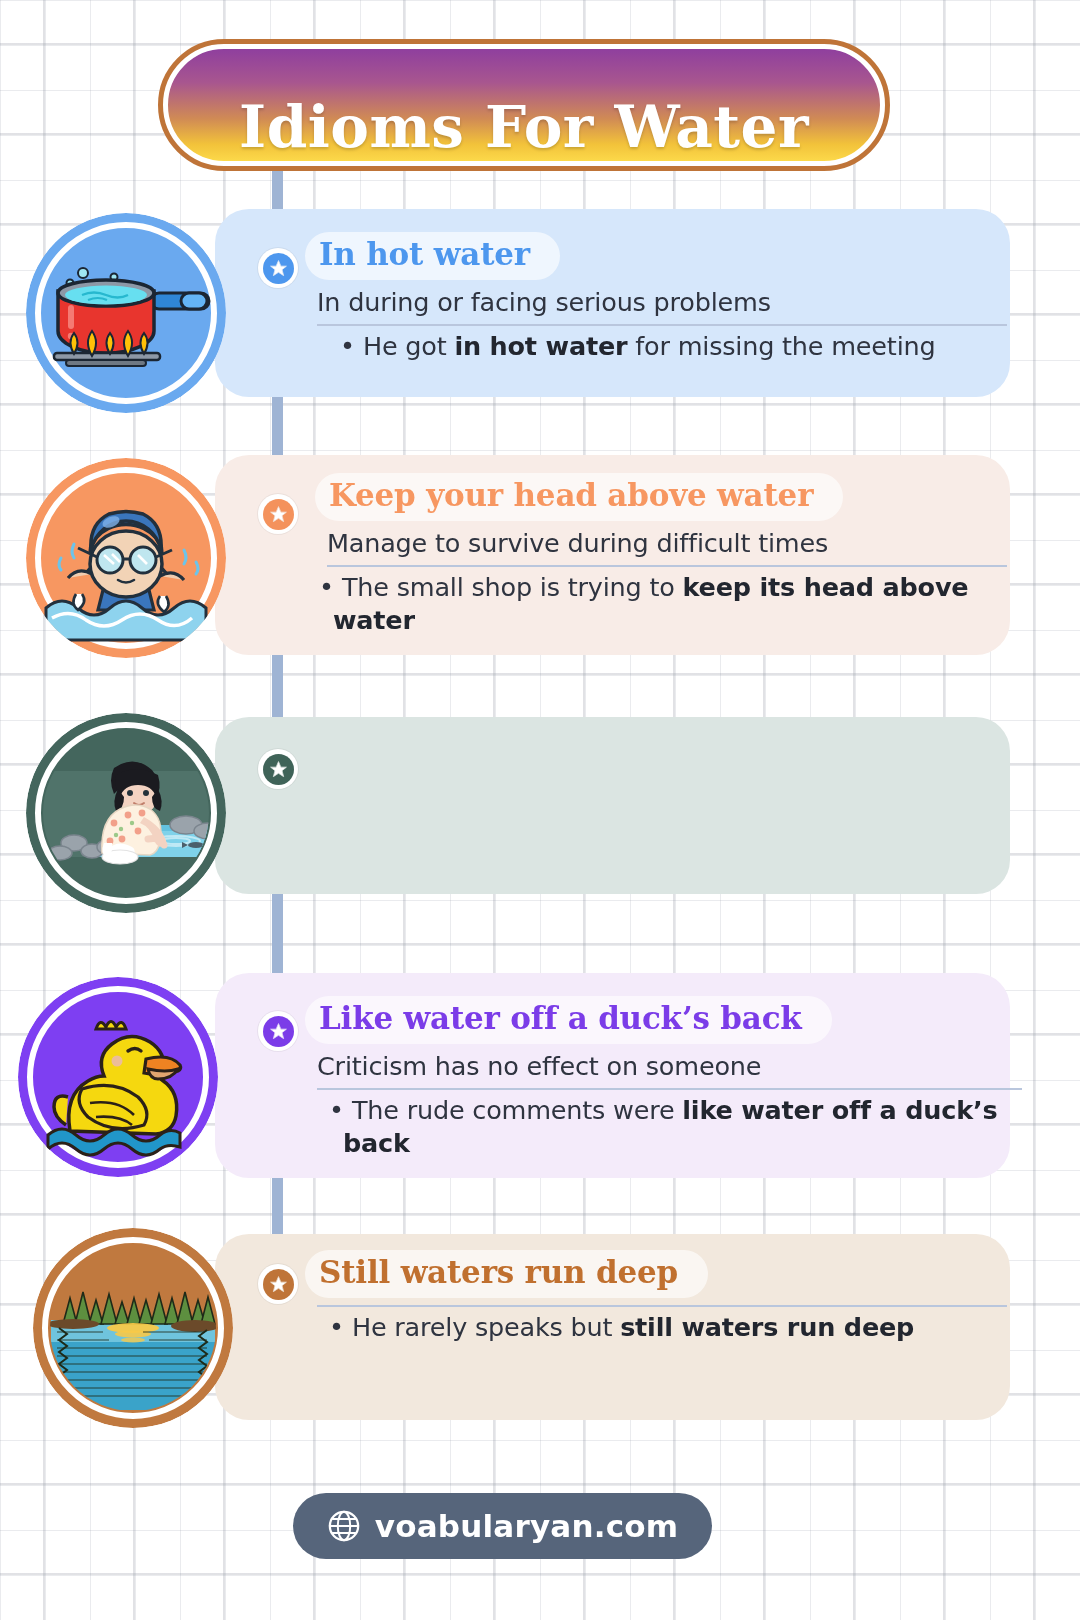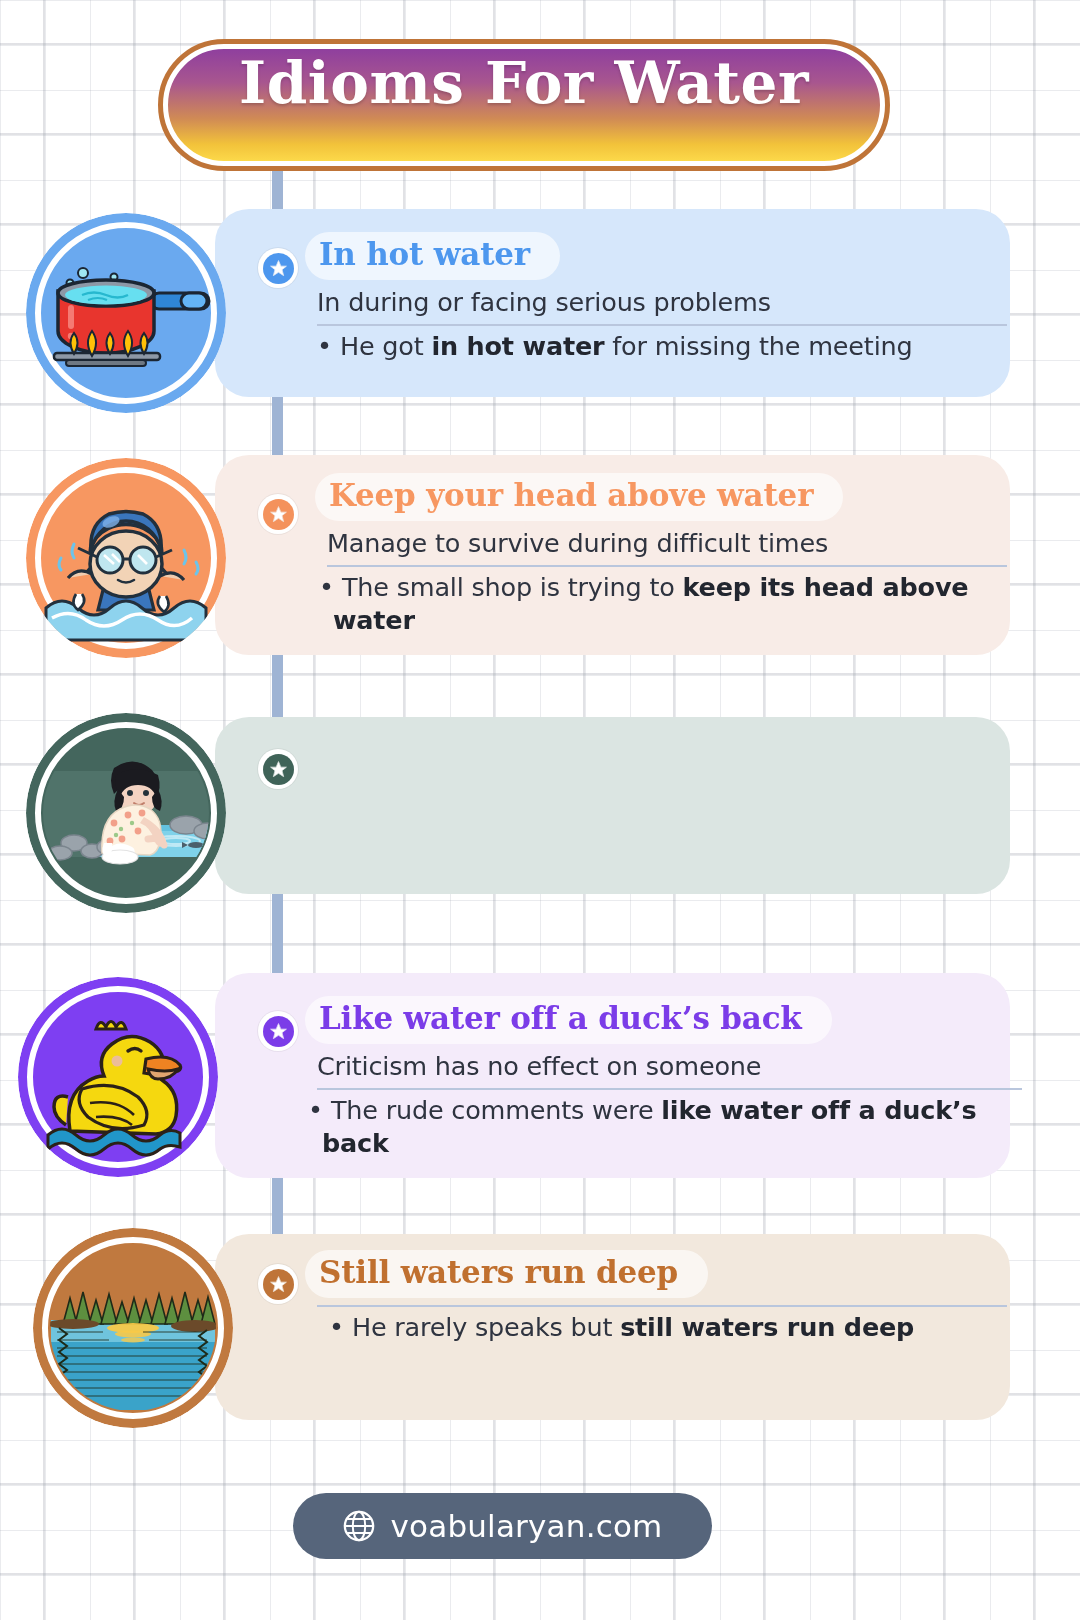--- a/index.html
+++ b/index.html
@@ -47,21 +47,21 @@
   
   #title-banner {
     position: absolute;
     left: 163px; top: 44px;
     width: 722px; height: 122px;
     border-radius: 61px;
     background: linear-gradient(to bottom, #8f3f9e 0%, #a8568f 30%, #d08a55 62%, #f2c23a 85%, #fcd94a 100%);
     border: 5px solid #ffffff;
     outline: 5px solid #bf7438;
     display: flex;
-    align-items: flex-start;
+    align-items: flex-end;
     justify-content: center;
     z-index: 5;
   }
   #title-text {
     font-family: "DejaVu Serif", serif;
     font-size: 58px;
     font-weight: 700;
     color: #ffffff;
     letter-spacing: .5px;
     text-shadow: 0 2px 3px rgba(0,0,0,.18);
@@ -145,21 +145,21 @@
     margin: 5px 0 4px 12px;
     width: 690px;
   }
   .example {
     font-size: 25.5px;
     color: #2f3440;
     line-height: 1.32;
     letter-spacing: -0.2px;
     padding-left: 14px;
     text-indent: -14px;
-    margin-left: 12px;
+    margin-left: 35px;
   }
   .example b { font-weight: 700; color: #22262f; }
   .bullet { letter-spacing: 0; }
 
   
   #footer-pill {
     position: absolute;
     left: 293px; top: 1493px;
     width: 419px; height: 66px;
     border-radius: 33px;
@@ -169,20 +169,21 @@
     justify-content: center;
     gap: 14px;
     z-index: 5;
   }
   #footer-pill svg { width: 34px; height: 34px; display: block; }
   #footer-text {
     font-size: 31px;
     color: #ffffff;
     letter-spacing: .2px;
     font-family: "DejaVu Sans", sans-serif;
+    font-weight: bold;
   }
 </style>
 </head>
 <body>
 
 <div id="page">
   <div id="grid-crosses"></div>
 
   <div id="title-banner">
     <div id="title-text">Idioms For Water</div>
@@ -379,21 +380,21 @@
           <polygon points="12,2 15,9 22,9 16.5,13.5 18.5,21 12,16.8 5.5,21 7.5,13.5 2,9 9,9" fill="#ffffff" stroke="#e3d7f6" stroke-width="1"></polygon>
         </svg>
     </div>
   </div>
   <div class="content" style="top:996px;">
     <div class="title-pill">
       <span class="idiom-title" style="color:#7b3ce8;">Like water off a duck’s back</span>
     </div>
     <div class="meaning">Criticism has no effect on someone</div>
     <div class="divider" style="width:705px;"></div>
-    <div class="example" style="margin-left:3px;width:710px;">
+    <div class="example" style="margin-left:24px;width:710px;">
       <span class="bullet">•</span>
       <span>The rude comments were </span><b>like water off a duck’s back</b><span></span>
     </div>
   </div>
 
   <div class="card" style="top:1234px;height:186px;background:#f2e8dd;"></div>
   <div class="medallion" style="top:1228px;left:33px;">
     <svg viewBox="0 0 200 200" xmlns="http://www.w3.org/2000/svg">
       <circle cx="100" cy="100" r="100" fill="#c0793f"></circle>
       <circle cx="100" cy="100" r="88" fill="none" stroke="#ffffff" stroke-width="6"></circle>

